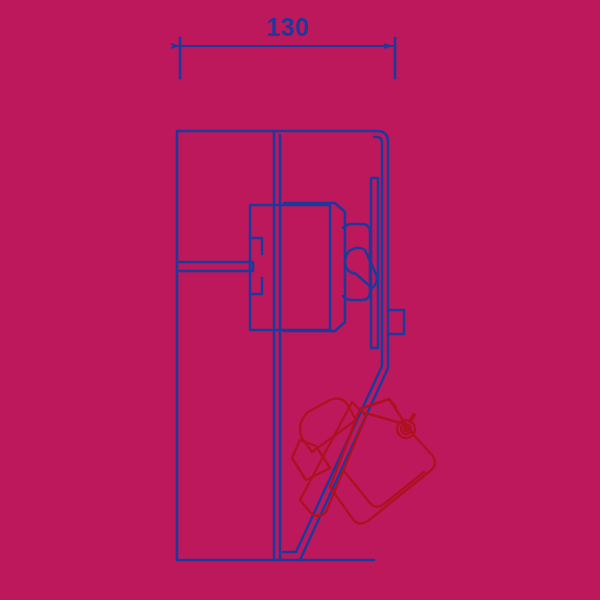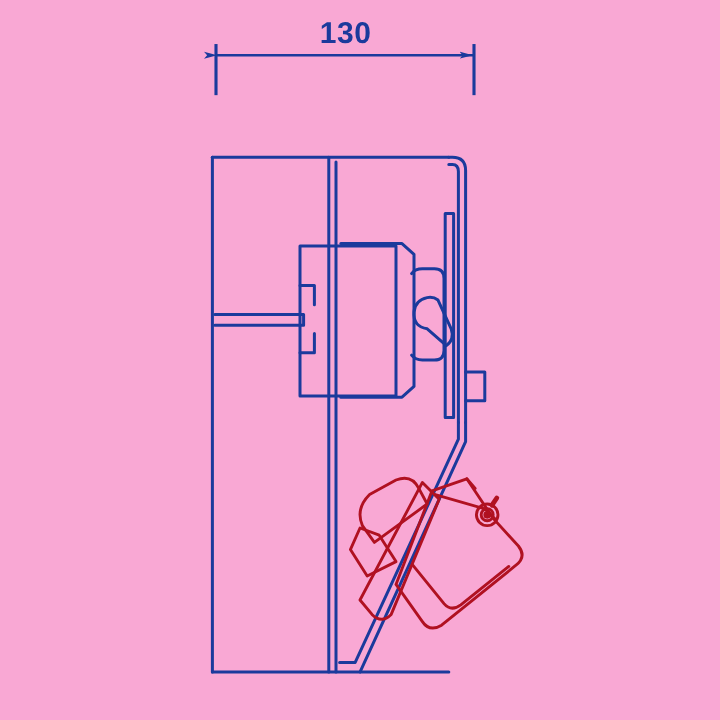--- a/index.html
+++ b/index.html
@@ -10,21 +10,21 @@
   body {
     width: 600px;
     height: 600px;
     overflow: hidden;
     font-family: "Liberation Sans", sans-serif;
   }
   #drawing-root {
     position: relative;
     width: 600px;
     height: 600px;
-    background: #f9a8d4;
+    background: #be185d;
     text-align: center;
   }
   #cad-svg {
     position: absolute;
     left: 0;
     top: 0;
     width: 600px;
     height: 600px;
     display: block;
   }

